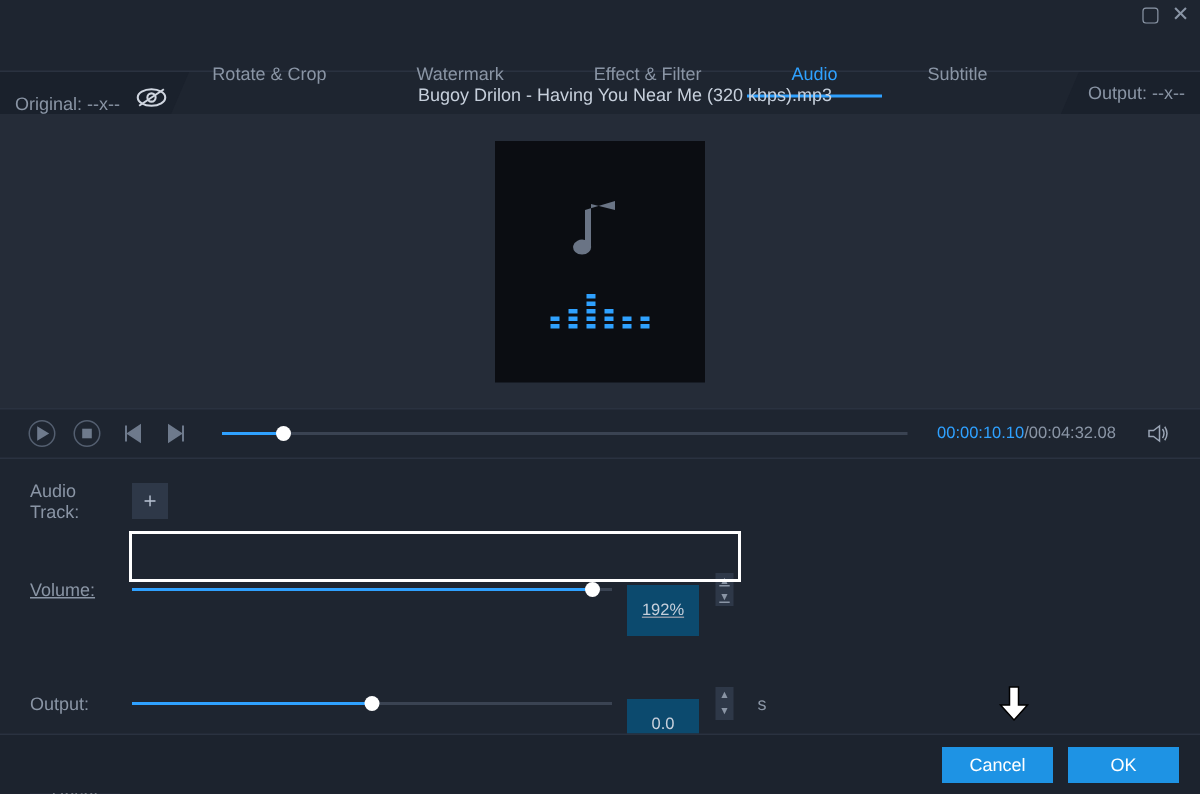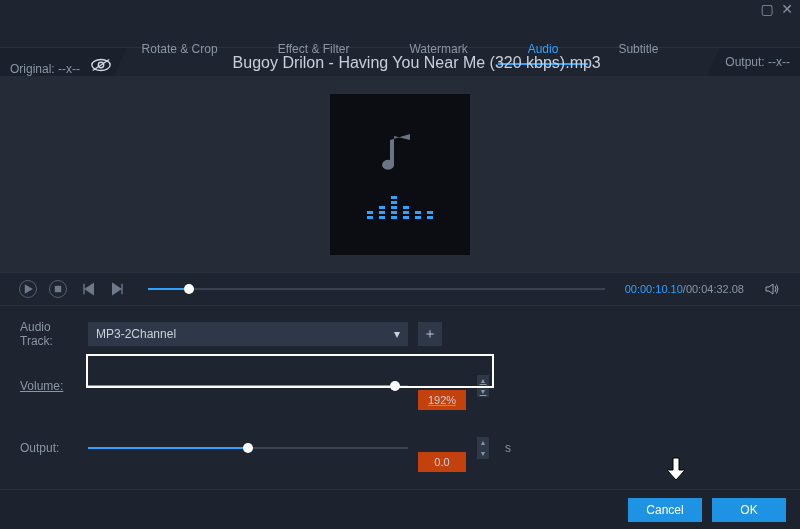--- a/index.html
+++ b/index.html
@@ -8,21 +8,21 @@
   .titlebar { height: 18px; display: flex; justify-content: flex-end; align-items: center; padding-right: 6px; gap: 6px; }
   .win-btn { width: 14px; height: 14px; display: flex; align-items: center; justify-content: center; color: #8a95a5; font-size: 14px; cursor: pointer; }
 
   .tabs { display: flex; justify-content: center; gap: 60px; height: 30px; align-items: center; border-bottom: 1px solid #2a3240; }
   .tab { color: #8a95a5; font-size: 12px; cursor: pointer; padding: 8px 0; position: relative; margin-top: 32px; }
   .tab.active { color: #2fa1ff; }
   .tab.active::after { content: ""; position: absolute; left: -30px; right: -30px; bottom: -1px; height: 2px; background: #2fa1ff; }
 
   .infobar { display: flex; align-items: center; height: 28px; position: relative; }
   .info-left { background: #1a212c; padding: 0 14px 0 10px; height: 100%; display: flex; align-items: flex-end; gap: 10px; clip-path: polygon(0 0, 100% 0, calc(100% - 12px) 100%, 0 100%); }
-  .info-center { flex: 1; text-align: center; color: #c7d0dc; font-size: 16px; padding-top:2px;}
+  .info-center { flex: 1; text-align: center; color: #c7d0dc; font-size: 12px; padding-top:2px;}
   .info-right { background: #1a212c; padding: 0 10px 0 18px; height: 100%; display: flex; align-items: center; clip-path: polygon(12px 0, 100% 0, 100% 100%, 0 100%); }
 
   .eye-icon svg { width: 22px; height: 16px; }
 
   .preview-area { height: 196px; display: flex; align-items: center; justify-content: center; background: #252c38; }
   .preview-box { width: 140px; height: 161px; background: #0b0d12; display: flex; flex-direction: column; align-items: center; justify-content: center; gap: 16px; }
   .music-note svg { width: 36px; height: 46px; }
   .eq-bars { display: flex; align-items: flex-end; gap: 6px; height: 24px; }
   .eq-col { display:flex; flex-direction:column; align-items:center; gap:2px;}
   .eq-seg { width:6px; height:3px; background:#2fa1ff; }
@@ -40,21 +40,21 @@
 
   .controls { padding: 14px 34px 10px 20px; display: flex; flex-direction: column; gap: 14px; }
   .row { display: flex; align-items: center; gap: 10px; }
   .label { width: 58px; color: #8a95a5; font-size: 12px; }
   .select { background: #2e3848; border: none; height: 24px; width: 320px; color: #c7d0dc; padding: 0 8px; display:flex; align-items:center; justify-content:space-between; font-size:12px; cursor:pointer;}
   .add-btn { width: 24px; height: 24px; background: #2e3848; color:#b7c1d1; display: flex; align-items: center; justify-content: center; font-size: 14px; cursor: pointer; }
   .slider-wrap { width: 320px; height: 20px; display:flex; align-items:center; position:relative; cursor:pointer;}
   .slider-track { width:100%; height:2px; background:#3a4352; position:relative;}
   .slider-fill { position:absolute; left:0; top:0; bottom:0; background:#2fa1ff;}
   .slider-thumb { position:absolute; top:50%; width:10px; height:10px; background:#fff; border-radius:50%; transform:translate(-50%,-50%);}
-  .numbox { width:48px; height:20px; background:#c2410c; color:#c7d0dc; display:flex; align-items:center; justify-content:center; font-size:11px;margin-top:28px;}
+  .numbox { width:48px; height:34px; background:#0c4a6e; color:#c7d0dc; display:flex; align-items:center; justify-content:center; font-size:11px;margin-top:28px;}
   .stepper { width:12px; height:22px; background:#2e3848; display:flex; flex-direction:column; margin-left:1px;}
   .stepper div{flex:1; display:flex; align-items:center; justify-content:center; font-size:7px; color:#8a95a5; cursor:pointer;}
   .unit { color:#8a95a5; margin-left:6px; font-size:12px;}
 
   .highlight-box { position:absolute; border:2px solid #fff; pointer-events:none; }
 
   .reset-btn { width:60px; height:24px; background:#2e3848; color:#ffffff; display:flex; align-items:center; justify-content:center; font-size:12px; cursor:pointer; margin-top:4px;}
 
   .footer { position:absolute; bottom:0; left:0; right:0; height:40px; border-top:1px solid #2a3240; display:flex; align-items:center; justify-content:flex-end; padding-right:14px; gap:10px; background:#1c232e;}
   .f-btn { width:74px; height:24px; display:flex; align-items:center; justify-content:center; font-size:12px; cursor:pointer; }
@@ -67,22 +67,22 @@
 </head>
 <body>
 
 <div class="titlebar">
   <div class="win-btn">▢</div>
   <div class="win-btn">✕</div>
 </div>
 
 <div class="tabs">
   <div class="tab">Rotate &amp; Crop</div>
+  <div class="tab">Watermark</div>
   <div class="tab">Effect &amp; Filter</div>
-  <div class="tab">Watermark</div>
   <div class="tab active">Audio</div>
   <div class="tab">Subtitle</div>
 </div>
 
 <div class="infobar">
   <div class="info-left">
     <span><span>Original:</span> <span>--x--</span></span>
     <span class="eye-icon">
       <svg viewBox="0 0 24 16">
           <ellipse cx="12" cy="8" rx="10" ry="6" fill="none" stroke="#d0d6e0" stroke-width="1.5"></ellipse>
@@ -174,24 +174,20 @@
     <svg viewBox="0 0 16 16">
         <path d="M2 6 L5 6 L9 3 L9 13 L5 10 L2 10 Z" fill="none" stroke="#9aa5b5" stroke-width="1"></path>
         <path d="M11 5 Q13 8 11 11 M12.5 3.5 Q15.5 8 12.5 12.5" fill="none" stroke="#9aa5b5" stroke-width="1"></path>
       </svg>
   </div>
 </div>
 
 <div class="controls">
   <div class="row">
     <div class="label">Audio Track:</div>
-    <div class="select">
-      <span>MP3-2Channel</span>
-      <span>▾</span>
-    </div>
     <div class="add-btn">＋</div>
   </div>
 
   <div class="row" style="position:relative;text-decoration:underline;">
     <div class="label">Volume:</div>
     <div class="slider-wrap">
       <div class="slider-track">
           <div class="slider-fill" style="width:96%"></div>
           <div class="slider-thumb" style="left:96%"></div>
         </div>

